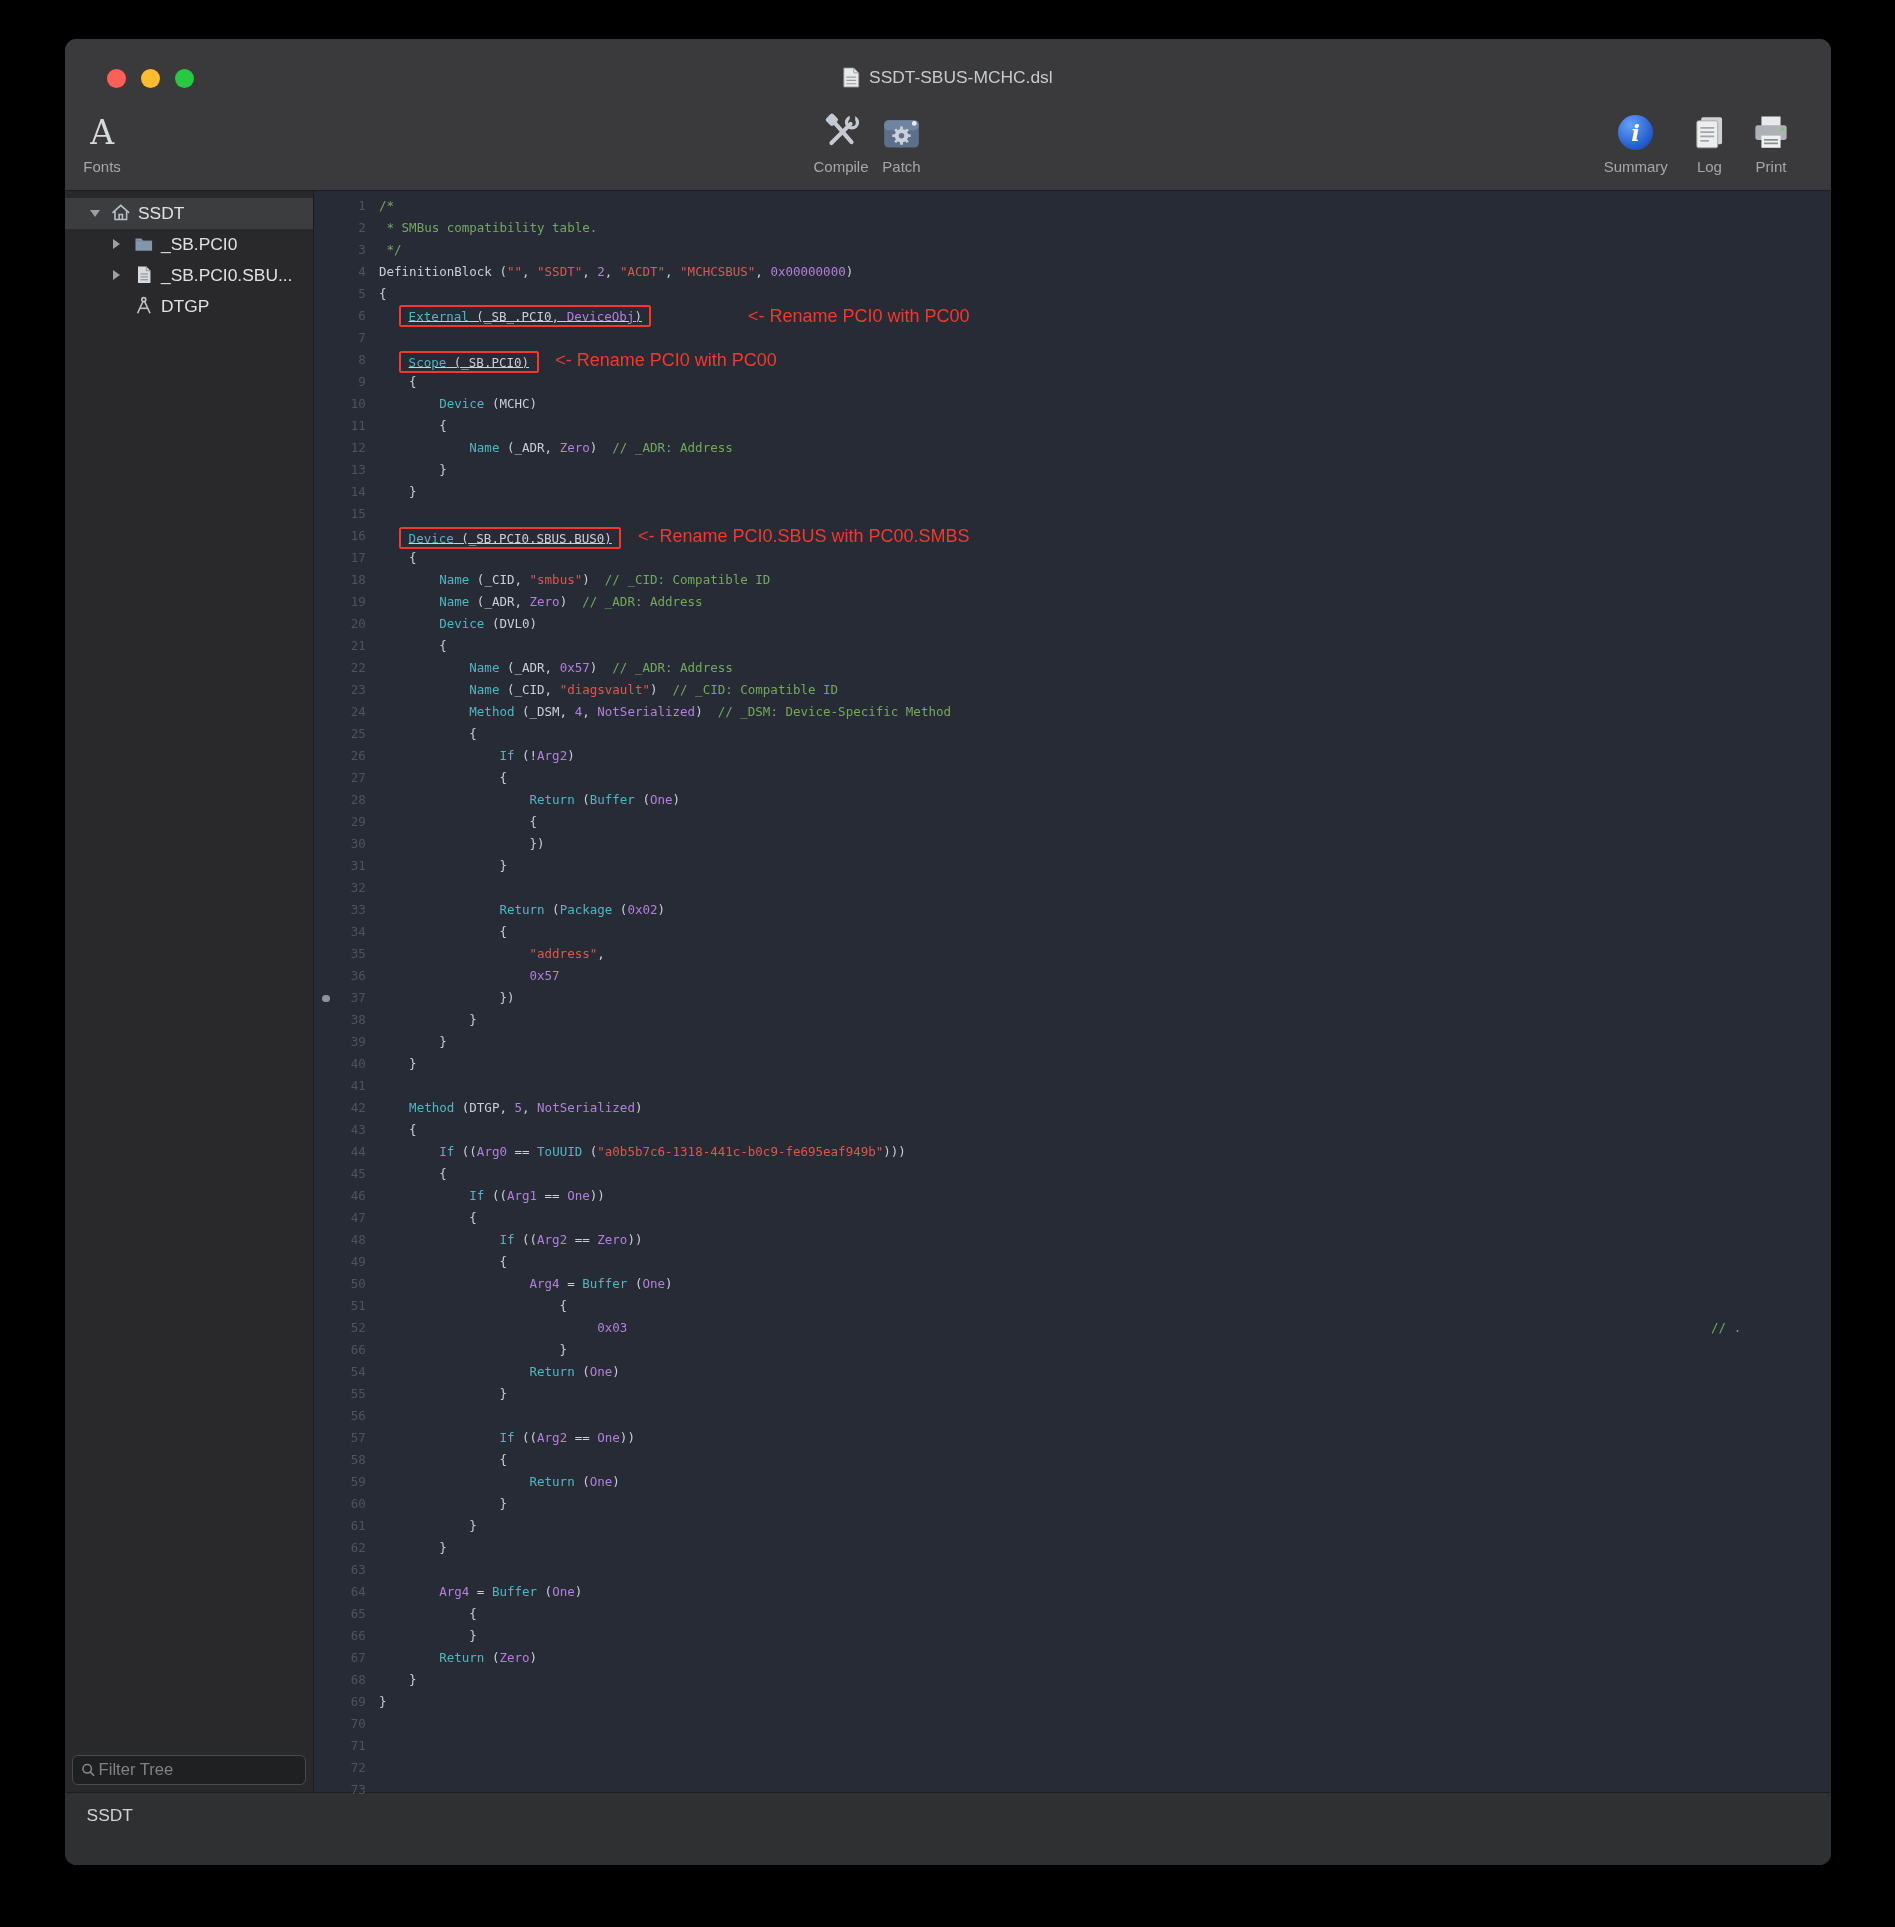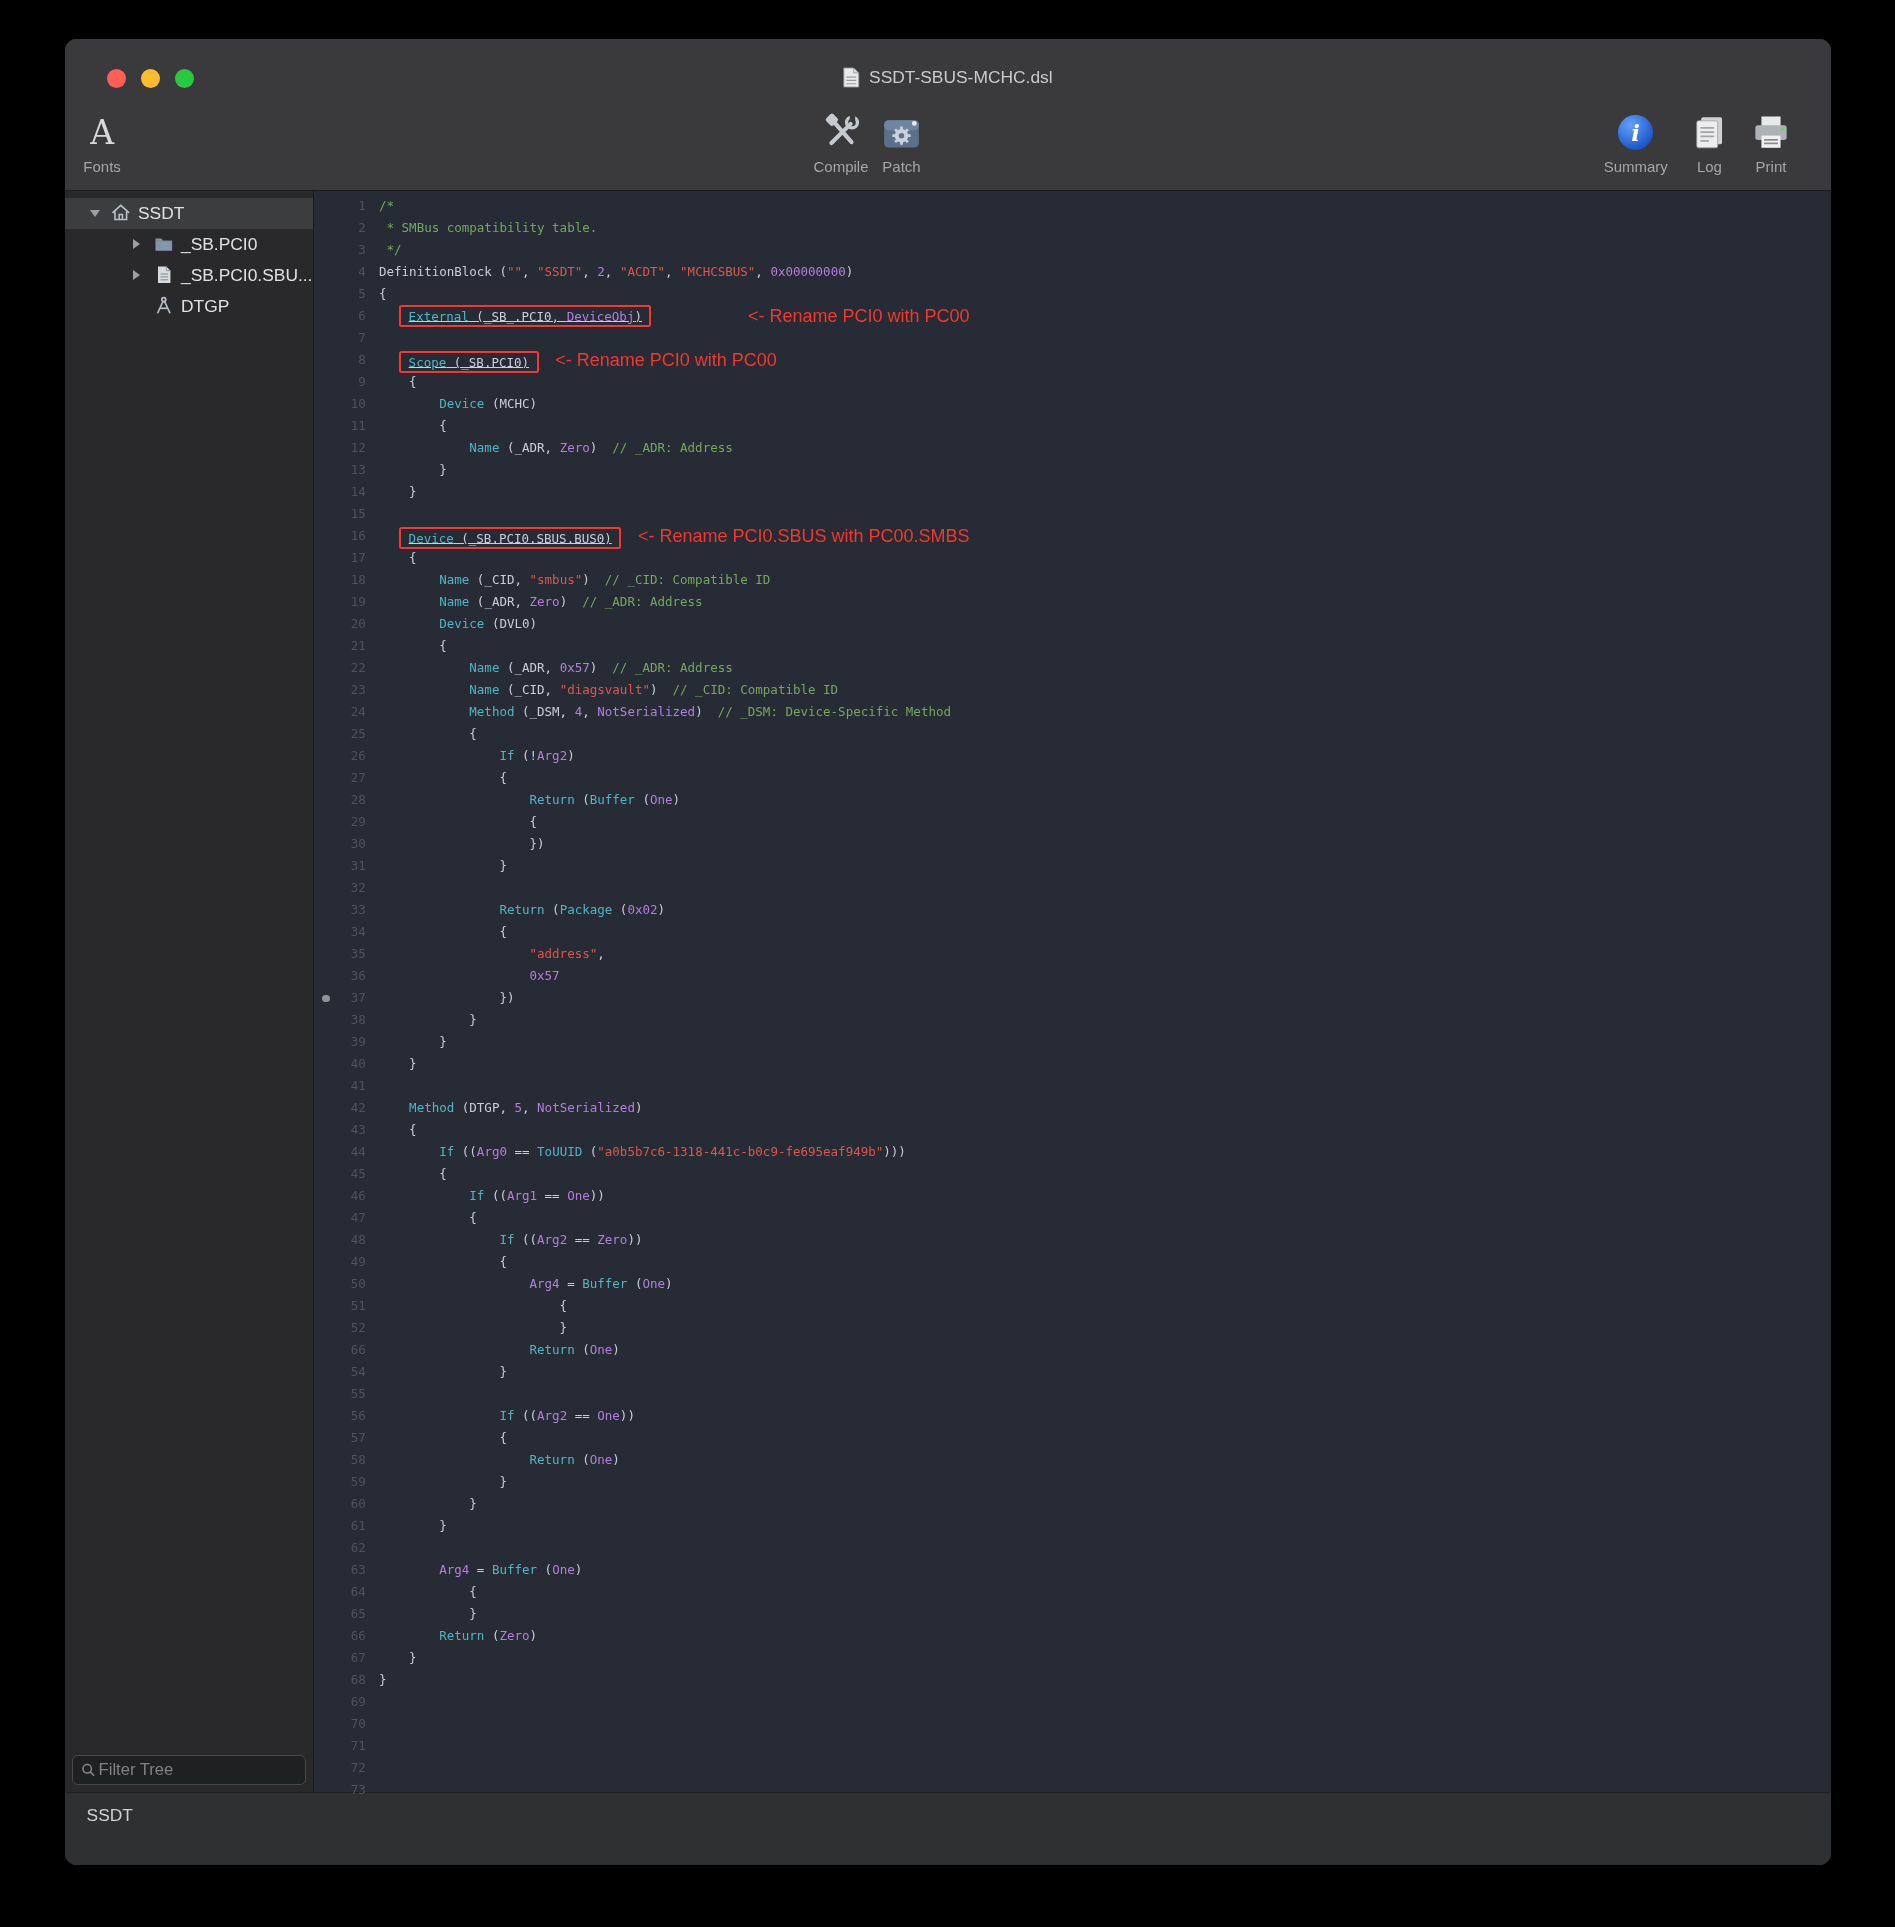--- a/index.html
+++ b/index.html
@@ -39,21 +39,21 @@
     background:radial-gradient(circle at 35% 28%, #64a1f8, #1c55c9 75%);
     display:flex; align-items:center; justify-content:center;
   }
   .info-i { font-family:"DejaVu Serif", serif; font-style:italic; font-weight:bold; font-size:23px; color:#fff; line-height:1; }
   
   .main { flex:1; min-height:0; display:flex; }
   .sidebar { width:249px; flex:0 0 auto; background:#29292b; border-right:0.8px solid #1b1b1d; display:flex; flex-direction:column; }
   .tree { flex:1; padding-top:6.6px; overflow:hidden; }
   .tree-row { height:31px; display:flex; align-items:center; font-size:17.4px; color:#e0e1e3; padding-left:25px; }
   .tree-row.selected { background:#3b3d3f; }
-  .tree-row.child { padding-left:68px; }
+  .tree-row.child { padding-left:48px; }
   .disc { width:20px; flex:0 0 auto; display:flex; align-items:center; }
   .tri-down { width:0; height:0; border-top:7.5px solid #9d9fa2; border-left:5px solid transparent; border-right:5px solid transparent; }
   .tri-right { width:0; height:0; border-left:7.5px solid #9d9fa2; border-top:5px solid transparent; border-bottom:5px solid transparent; }
   .ticon { width:28px; flex:0 0 auto; display:flex; align-items:center; }
   .filter-wrap {
     flex:0 0 auto; margin:6.6px; height:30px; background:#1f2022; border:0.8px solid #4a4a4d;
     border-radius:5.8px; display:flex; align-items:center; padding:0 8.3px; gap:3px;
   }
   .filter-wrap input {
     background:transparent; border:none; outline:none; color:#cfd0d2; font-size:16.6px; width:100%;
@@ -397,20 +397,21 @@
           <div class="cl"><span class="tok-p">    </span><span class="tok-k">Method</span><span class="tok-p"> (DTGP, </span><span class="tok-n">5</span><span class="tok-p">, </span><span class="tok-n">NotSerialized</span><span class="tok-p">)</span></div>
           <div class="cl"><span class="tok-p">    {</span></div>
           <div class="cl"><span class="tok-p">        </span><span class="tok-k">If</span><span class="tok-p"> ((</span><span class="tok-n">Arg0</span><span class="tok-p"> == </span><span class="tok-k">ToUUID</span><span class="tok-p"> (</span><span class="tok-s">"a0b5b7c6-1318-441c-b0c9-fe695eaf949b"</span><span class="tok-p">)))</span></div>
           <div class="cl"><span class="tok-p">        {</span></div>
           <div class="cl"><span class="tok-p">            </span><span class="tok-k">If</span><span class="tok-p"> ((</span><span class="tok-n">Arg1</span><span class="tok-p"> == </span><span class="tok-n">One</span><span class="tok-p">))</span></div>
           <div class="cl"><span class="tok-p">            {</span></div>
           <div class="cl"><span class="tok-p">                </span><span class="tok-k">If</span><span class="tok-p"> ((</span><span class="tok-n">Arg2</span><span class="tok-p"> == </span><span class="tok-n">Zero</span><span class="tok-p">))</span></div>
           <div class="cl"><span class="tok-p">                {</span></div>
           <div class="cl"><span class="tok-p">                    </span><span class="tok-n">Arg4</span><span class="tok-p"> = </span><span class="tok-k">Buffer</span><span class="tok-p"> (</span><span class="tok-n">One</span><span class="tok-p">)</span></div>
           <div class="cl"><span class="tok-p">                        {</span></div>
+          <div class="cl"><span class="tok-p">                             </span><span class="tok-n">0x03</span><span class="tok-p">                                                                                                                                                </span><span class="tok-c">// .</span></div>
           <div class="cl"><span class="tok-p">                        }</span></div>
           <div class="cl"><span class="tok-p">                    </span><span class="tok-k">Return</span><span class="tok-p"> (</span><span class="tok-n">One</span><span class="tok-p">)</span></div>
           <div class="cl"><span class="tok-p">                }</span></div>
           <div class="cl"></div>
           <div class="cl"><span class="tok-p">                </span><span class="tok-k">If</span><span class="tok-p"> ((</span><span class="tok-n">Arg2</span><span class="tok-p"> == </span><span class="tok-n">One</span><span class="tok-p">))</span></div>
           <div class="cl"><span class="tok-p">                {</span></div>
           <div class="cl"><span class="tok-p">                    </span><span class="tok-k">Return</span><span class="tok-p"> (</span><span class="tok-n">One</span><span class="tok-p">)</span></div>
           <div class="cl"><span class="tok-p">                }</span></div>
           <div class="cl"><span class="tok-p">            }</span></div>
           <div class="cl"><span class="tok-p">        }</span></div>

